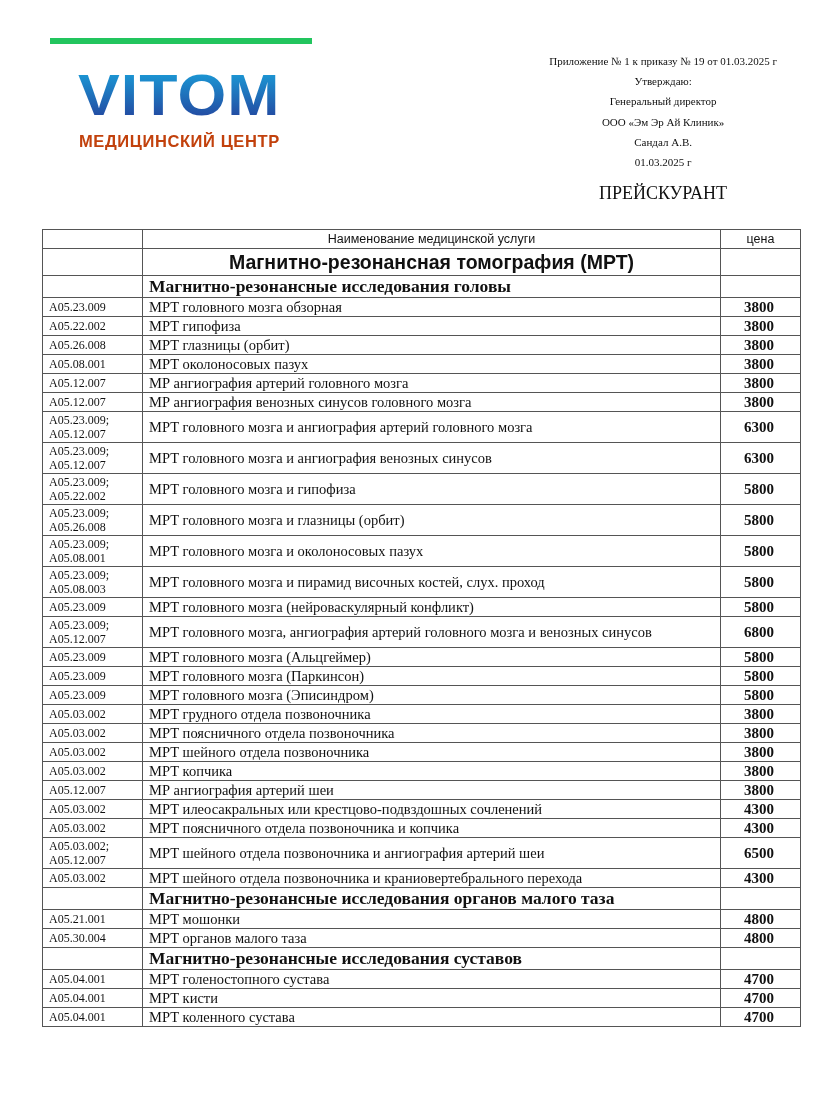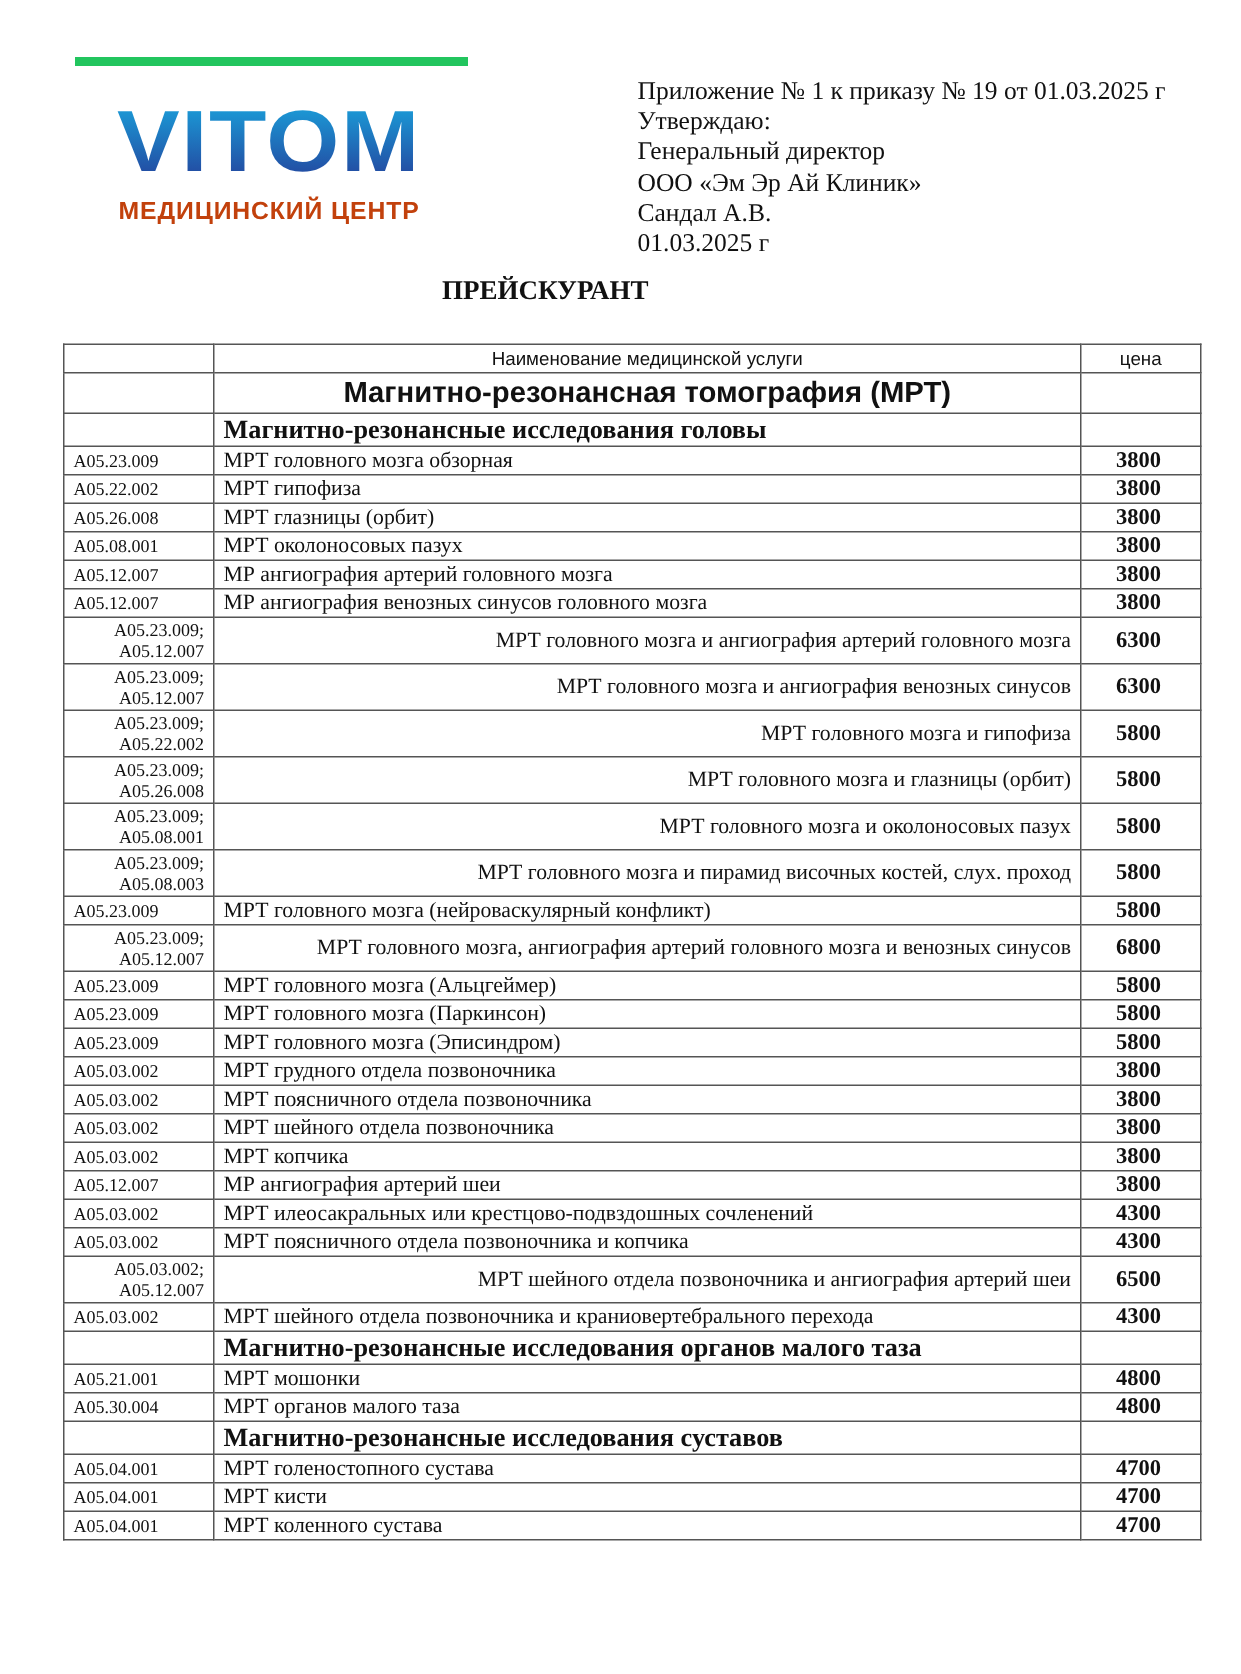--- a/index.html
+++ b/index.html
@@ -6,34 +6,34 @@
   body { width: 827px; height: 1116px; position: relative; overflow: hidden;
          font-family: "Liberation Serif", "DejaVu Serif", serif; color: #111; }
   .logo-box { position: absolute; left: 50px; top: 38px; width: 262px; height: 116px;
               border-top: 6px solid #22c55e; }
   .logo-word { position: absolute; left: 28px; top: 22px; font-family: "Liberation Sans", "DejaVu Sans", sans-serif;
                font-weight: 900; font-size: 58px; letter-spacing: 1px; line-height: 58px;
                background: linear-gradient(#1aa3dc, #243f9a); -webkit-background-clip: text; background-clip: text;
                color: transparent; transform: scaleX(1.08); transform-origin: left; }
   .logo-sub { position: absolute; left: 29px; top: 88px; font-family: "Liberation Sans", "DejaVu Sans", sans-serif;
               font-weight: bold; font-size: 16.5px; color: #c2410c; letter-spacing: 0.6px; }
-  .approval { position: absolute; right: 50px; top: 51px; text-align: left; font-size: 17px; line-height: 20.2px; }
-  .doc-title { position: absolute; left: 0; width: 727px; top: 183px; text-align: center; font-size: 18px; font-weight: bold; }
+  .approval { position: absolute; right: 50px; top: 51px; text-align: center; font-size: 11px; line-height: 20.2px; }
+  .doc-title { position: absolute; left: 0; width: 727px; top: 183px; text-align: right; font-size: 18px; }
   table.price { position: absolute; left: 42px; top: 229px; width: 758px; border-collapse: collapse; table-layout: fixed; }
   table.price td { border: 1px solid #555; padding: 0 6px; vertical-align: middle; }
   col.c-code { width: 100px; } col.c-name { width: 578px; } col.c-price { width: 80px; }
   tr.hdr td { height: 18px; font-family: "Liberation Sans", "DejaVu Sans", sans-serif; font-size: 12.5px; text-align: center; }
   tr.main td { height: 26px; }
   tr.main td.name { font-family: "Liberation Sans", "DejaVu Sans", sans-serif; font-weight: bold; font-size: 19.5px; text-align: center; margin-top: 23px; }
   tr.sub td { height: 20px; }
   tr.sub td.name { font-weight: bold; font-size: 17.5px; }
   tr.row td { height: 18px; font-size: 14.5px; }
   tr.row td.code { font-size: 12px; line-height: 14px; }
   tr.row td.price-cell { font-weight: bold; text-align: right; padding-right: 26px; font-size: 15px; }
-  tr.row.tall td { height: 30px; text-align: right; }
+  tr.row.tall td { height: 30px; }
   tr.row.tall td.name { line-height: 17px; }
 </style>
 </head>
 <body>
 
 <div class="logo-box">
   <div class="logo-word">VITOM</div>
   <div class="logo-sub">МЕДИЦИНСКИЙ ЦЕНТР</div>
 </div>
 

